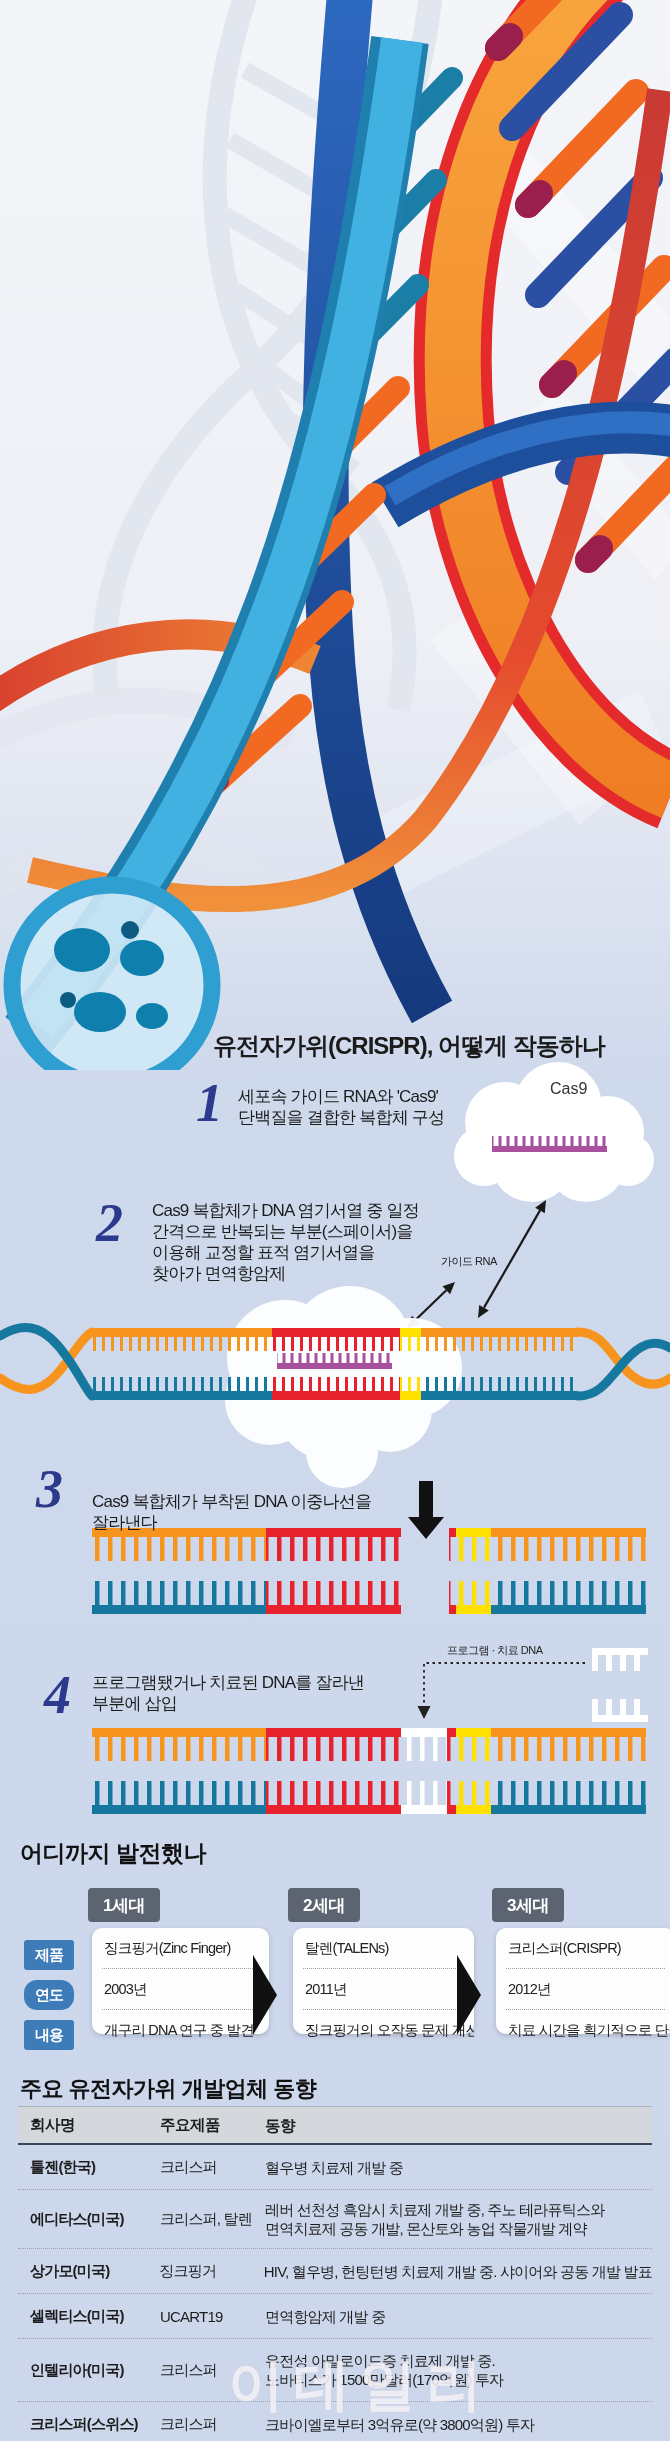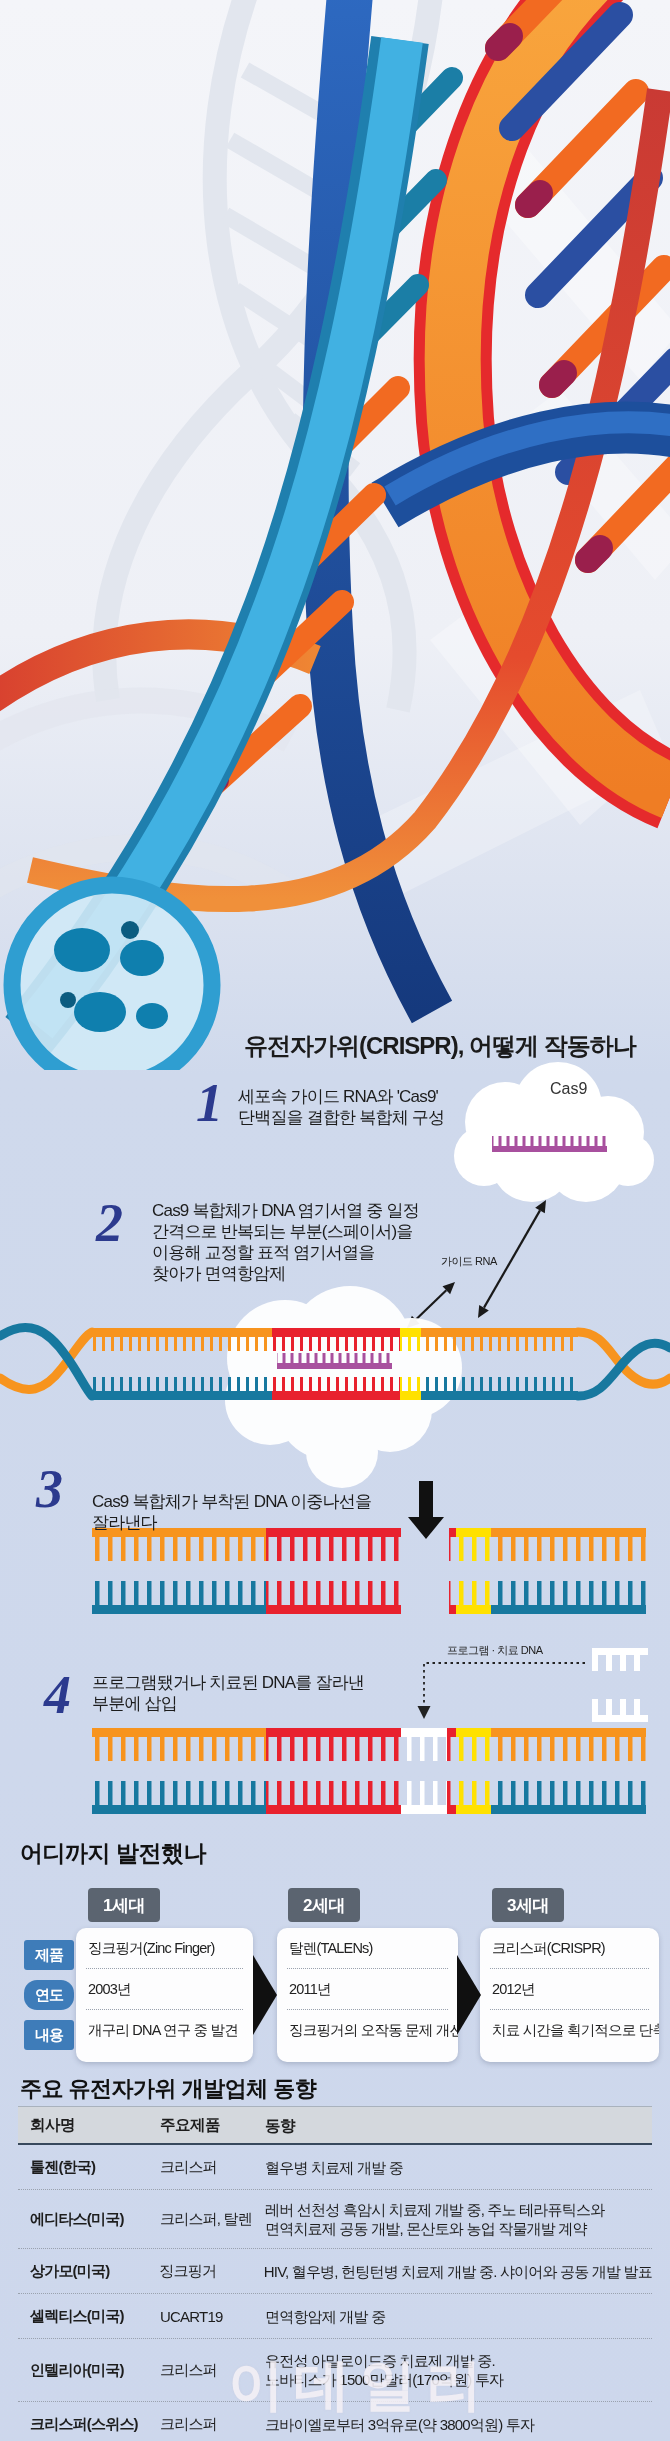--- a/index.html
+++ b/index.html
@@ -12,21 +12,21 @@
   .sec-title{font-weight:bold;color:#111;font-size:23px;letter-spacing:-0.5px;}
   .main-title{font-weight:bold;color:#1b1b1b;font-size:24px;letter-spacing:-1px;white-space:nowrap;}
   .step-num{font-family:"Liberation Serif","DejaVu Serif",serif;font-style:italic;font-weight:bold;
             color:#2c3a8e;font-size:54px;line-height:1;}
   .step-text{font-size:17px;color:#1c1c1c;line-height:21px;letter-spacing:-0.8px;white-space:nowrap;}
   .small-label{font-size:11px;color:#222;letter-spacing:-0.5px;white-space:nowrap;text-align:right;}
   .cas9-label{font-size:16px;color:#333;}
   
   .gen-tab{width:72px;height:34px;background:#5b6470;border-radius:4px;color:#fff;font-weight:bold;
            font-size:17px;display:flex;align-items:center;justify-content:center;letter-spacing:-0.5px;}
-  .gen-card{background:#fdfdfe;border-radius:10px;box-shadow:0 2px 5px rgba(60,70,100,0.25);height:134px;}
+  .gen-card{background:#fdfdfe;border-radius:10px;box-shadow:0 2px 5px rgba(60,70,100,0.25);height:106px;margin-left:16px;}
   .gen-row{height:40px;display:flex;align-items:center;padding:0 12px;font-size:14.5px;color:#222;
            letter-spacing:-0.8px;white-space:nowrap;overflow:hidden;}
   .gen-sep{border-top:1.5px dotted #9aa2ae;margin:0 10px;}
   .row-label{width:50px;height:30px;background:#3e7cb9;border-radius:3px;color:#fff;font-weight:bold;
              font-size:15px;display:flex;align-items:center;justify-content:center;letter-spacing:-1px;}
   .gen-arrow{width:0;height:0;border-top:40px solid transparent;border-bottom:40px solid transparent;
              border-left:24px solid #101010;}
   
   .cmp-table{left:18px;top:2106px;width:634px;}
   .cmp-header{display:flex;background:#d4d8dd;border-top:1px solid #a9b2bd;border-bottom:2px solid #37485c;
@@ -332,21 +332,21 @@
       <rect x="491" y="721" width="155" height="24" fill="url(#pB_te)"></rect>
       <rect x="92" y="745" width="174" height="9" fill="#17789f"></rect>
       <rect x="266" y="745" width="135" height="9" fill="#e8212e"></rect>
       <rect x="401" y="745" width="46" height="9" fill="#ffffff"></rect>
       <rect x="447" y="745" width="9" height="9" fill="#e8212e"></rect>
       <rect x="456" y="745" width="35" height="9" fill="#ffe100"></rect>
       <rect x="491" y="745" width="155" height="9" fill="#17789f"></rect>
     </g>
   </svg>
 
-  <div class="abs main-title" style="left:213px;top:1030px;margin-left:31px;">유전자가위(CRISPR), 어떻게 작동하나</div>
+  <div class="abs main-title" style="left:213px;top:1030px;">유전자가위(CRISPR), 어떻게 작동하나</div>
 
   <div class="abs step-num" style="left:196px;top:1076px;">1</div>
   <div class="abs" style="left:238px;top:1086px;">
     <div class="step-text">세포속 가이드 RNA와 'Cas9'</div>
     <div class="step-text">단백질을 결합한 복합체 구성</div>
   </div>
   <div class="abs cas9-label" style="left:550px;top:1080px;">Cas9</div>
 
   <div class="abs step-num" style="left:96px;top:1196px;">2</div>
   <div class="abs" style="left:152px;top:1200px;">

